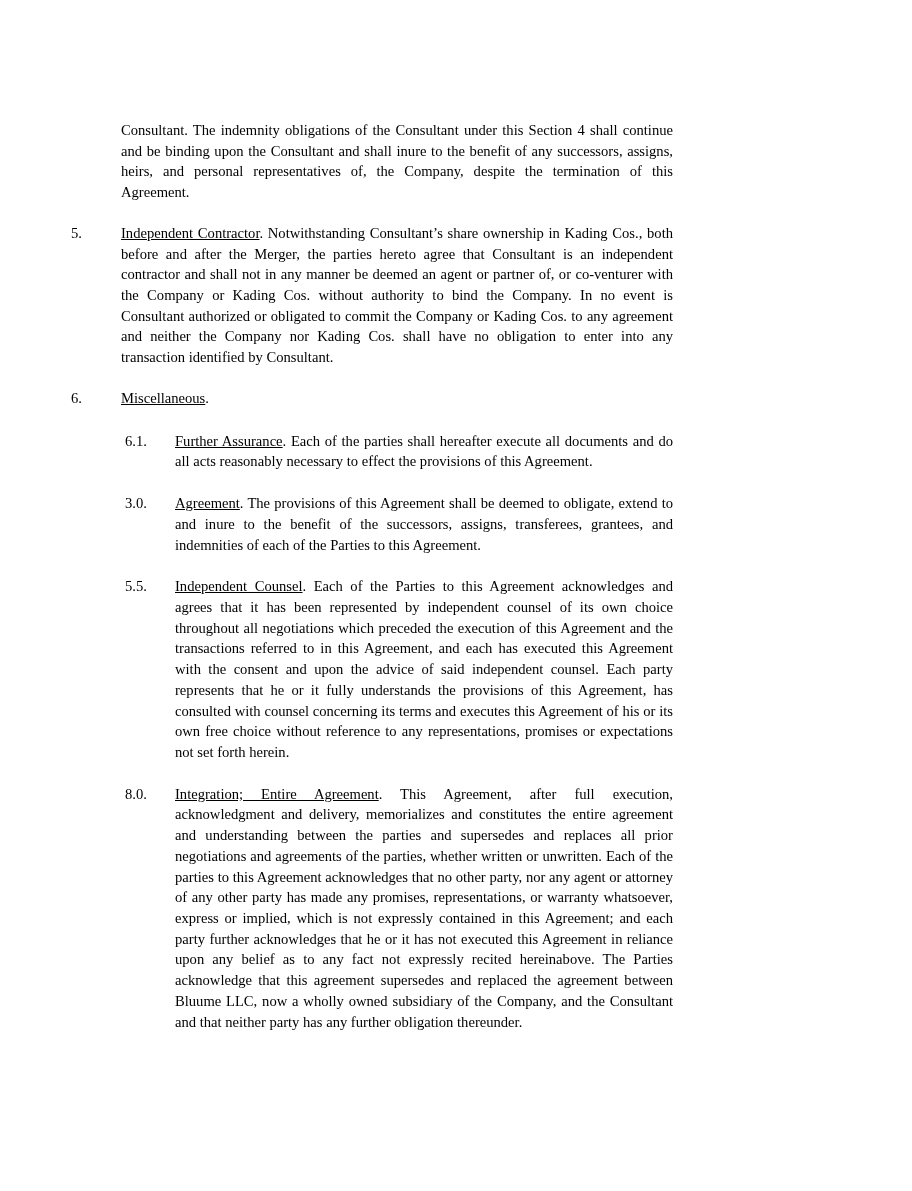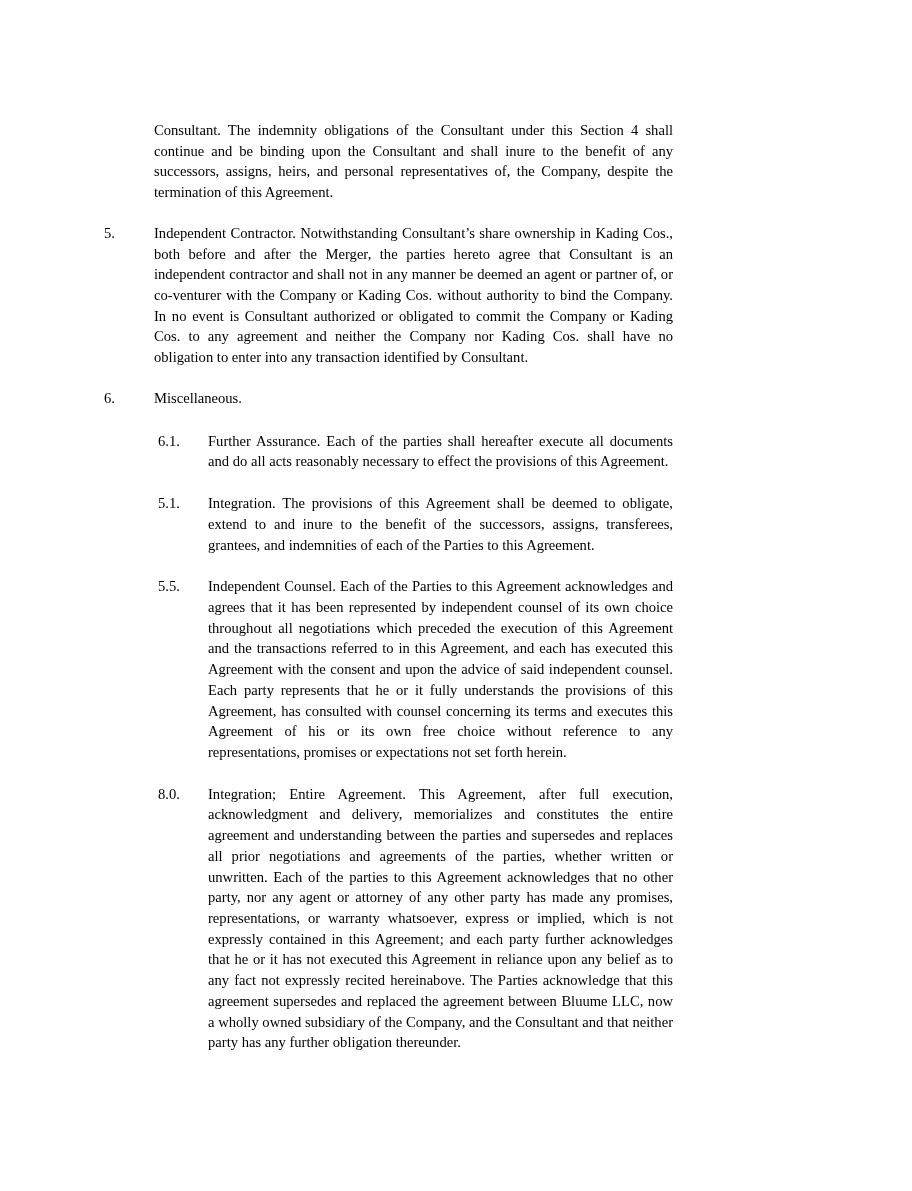--- a/index.html
+++ b/index.html
@@ -11,21 +11,21 @@
     width: 912px;
     height: 1191px;
     font-family: "Liberation Serif", serif;
     color: #000000;
   }
   .page {
     position: relative;
     width: 813px;
     height: 1191px;
     box-sizing: border-box;
-    padding: 120px 140px 60px 96px;
+    padding: 120px 140px 60px 63px;
   }
   .doc-body {
     font-size: 14.6px;
     line-height: 1.42;
     text-align: justify;
   }
   
   .para-continuation {
     margin: 0 0 20px 0;
     padding-left: 58px;
@@ -39,39 +39,41 @@
     text-align: justify;
   }
   .clause .num {
     position: absolute;
     left: 8px;
     top: 0;
     width: 34px;
     text-align: left;
   }
   .clause-heading {
+    text-decoration: underline;
   }
   .clause.tight {
     margin-bottom: 22px;
   }
   
   .subclause {
     position: relative;
     margin: 11px 0 21px 0;
     padding-left: 112px;
     text-align: justify;
   }
   .subclause .num {
     position: absolute;
     left: 62px;
     top: 0;
     width: 44px;
     text-align: left;
   }
   .subclause-heading {
+    text-decoration: underline;
   }
 </style>
 </head>
 <body>
 
 <div class="page">
   <div class="doc-body">
 
     <p class="para-continuation">Consultant.  The indemnity obligations of the Consultant under this Section 4 shall continue and be binding upon the Consultant and shall inure to the benefit of any successors, assigns, heirs, and personal representatives of, the Company, despite the termination of this Agreement.</p>
 
@@ -84,22 +86,22 @@
       <span class="num">6.</span>
       <span class="clause-heading">Miscellaneous</span><span>.</span>
     </div>
 
     <div class="subclause">
       <span class="num">6.1.</span>
       <span class="subclause-heading">Further Assurance</span><span>.   Each of the parties shall hereafter execute all documents and do all acts reasonably necessary to effect the provisions of this Agreement.</span>
     </div>
 
     <div class="subclause">
-      <span class="num">5.1.</span>
-      <span class="subclause-heading">Integration</span><span>.   The provisions of this Agreement shall be deemed to obligate, extend to and inure to the benefit of the successors, assigns, transferees, grantees, and indemnities of each of the Parties to this Agreement.</span>
+      <span class="num">3.0.</span>
+      <span class="subclause-heading">Agreement</span><span>.   The provisions of this Agreement shall be deemed to obligate, extend to and inure to the benefit of the successors, assigns, transferees, grantees, and indemnities of each of the Parties to this Agreement.</span>
     </div>
 
     <div class="subclause">
       <span class="num">5.5.</span>
       <span class="subclause-heading">Independent Counsel</span><span>.   Each of the Parties to this Agreement acknowledges and agrees that it has been represented by independent counsel of its own choice throughout all negotiations which preceded the execution of this Agreement and the transactions referred to in this Agreement, and each has executed this Agreement with the consent and upon the advice of said independent counsel.  Each party represents that he or it fully understands the provisions of this Agreement, has consulted with counsel concerning its terms and executes this Agreement of his or its own free choice without reference to any representations, promises or expectations not set forth herein.</span>
     </div>
 
     <div class="subclause">
       <span class="num">8.0.</span>
       <span class="subclause-heading">Integration;  Entire  Agreement</span><span>.      This  Agreement,  after  full  execution, acknowledgment and delivery, memorializes and constitutes the entire agreement and understanding between the parties and supersedes and replaces all prior negotiations and agreements of the parties, whether written or unwritten.  Each of the parties to this Agreement acknowledges that no other party, nor any agent or attorney of any other party has made any promises, representations, or warranty whatsoever,  express  or  implied,  which  is  not  expressly  contained  in  this Agreement; and each party further acknowledges that he or it has not executed this Agreement  in  reliance  upon  any  belief  as  to  any  fact  not  expressly  recited hereinabove. The Parties acknowledge that this agreement supersedes and replaced the  agreement  between  Bluume  LLC,  now  a  wholly  owned  subsidiary  of  the Company,  and  the  Consultant  and  that  neither  party  has  any  further  obligation thereunder.</span>

